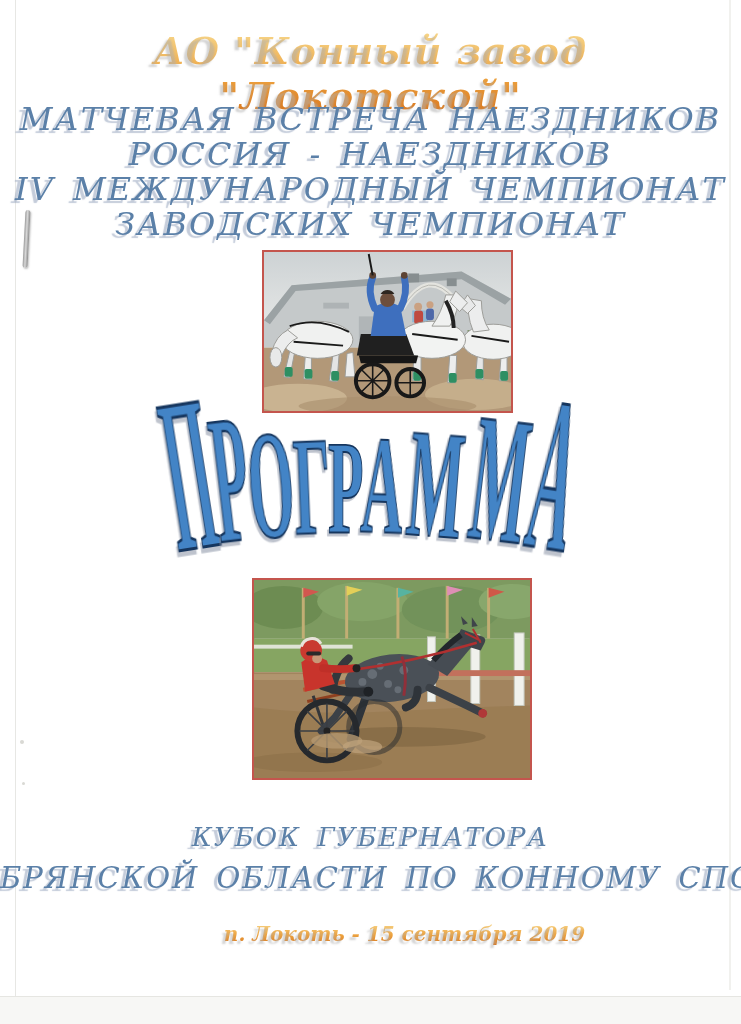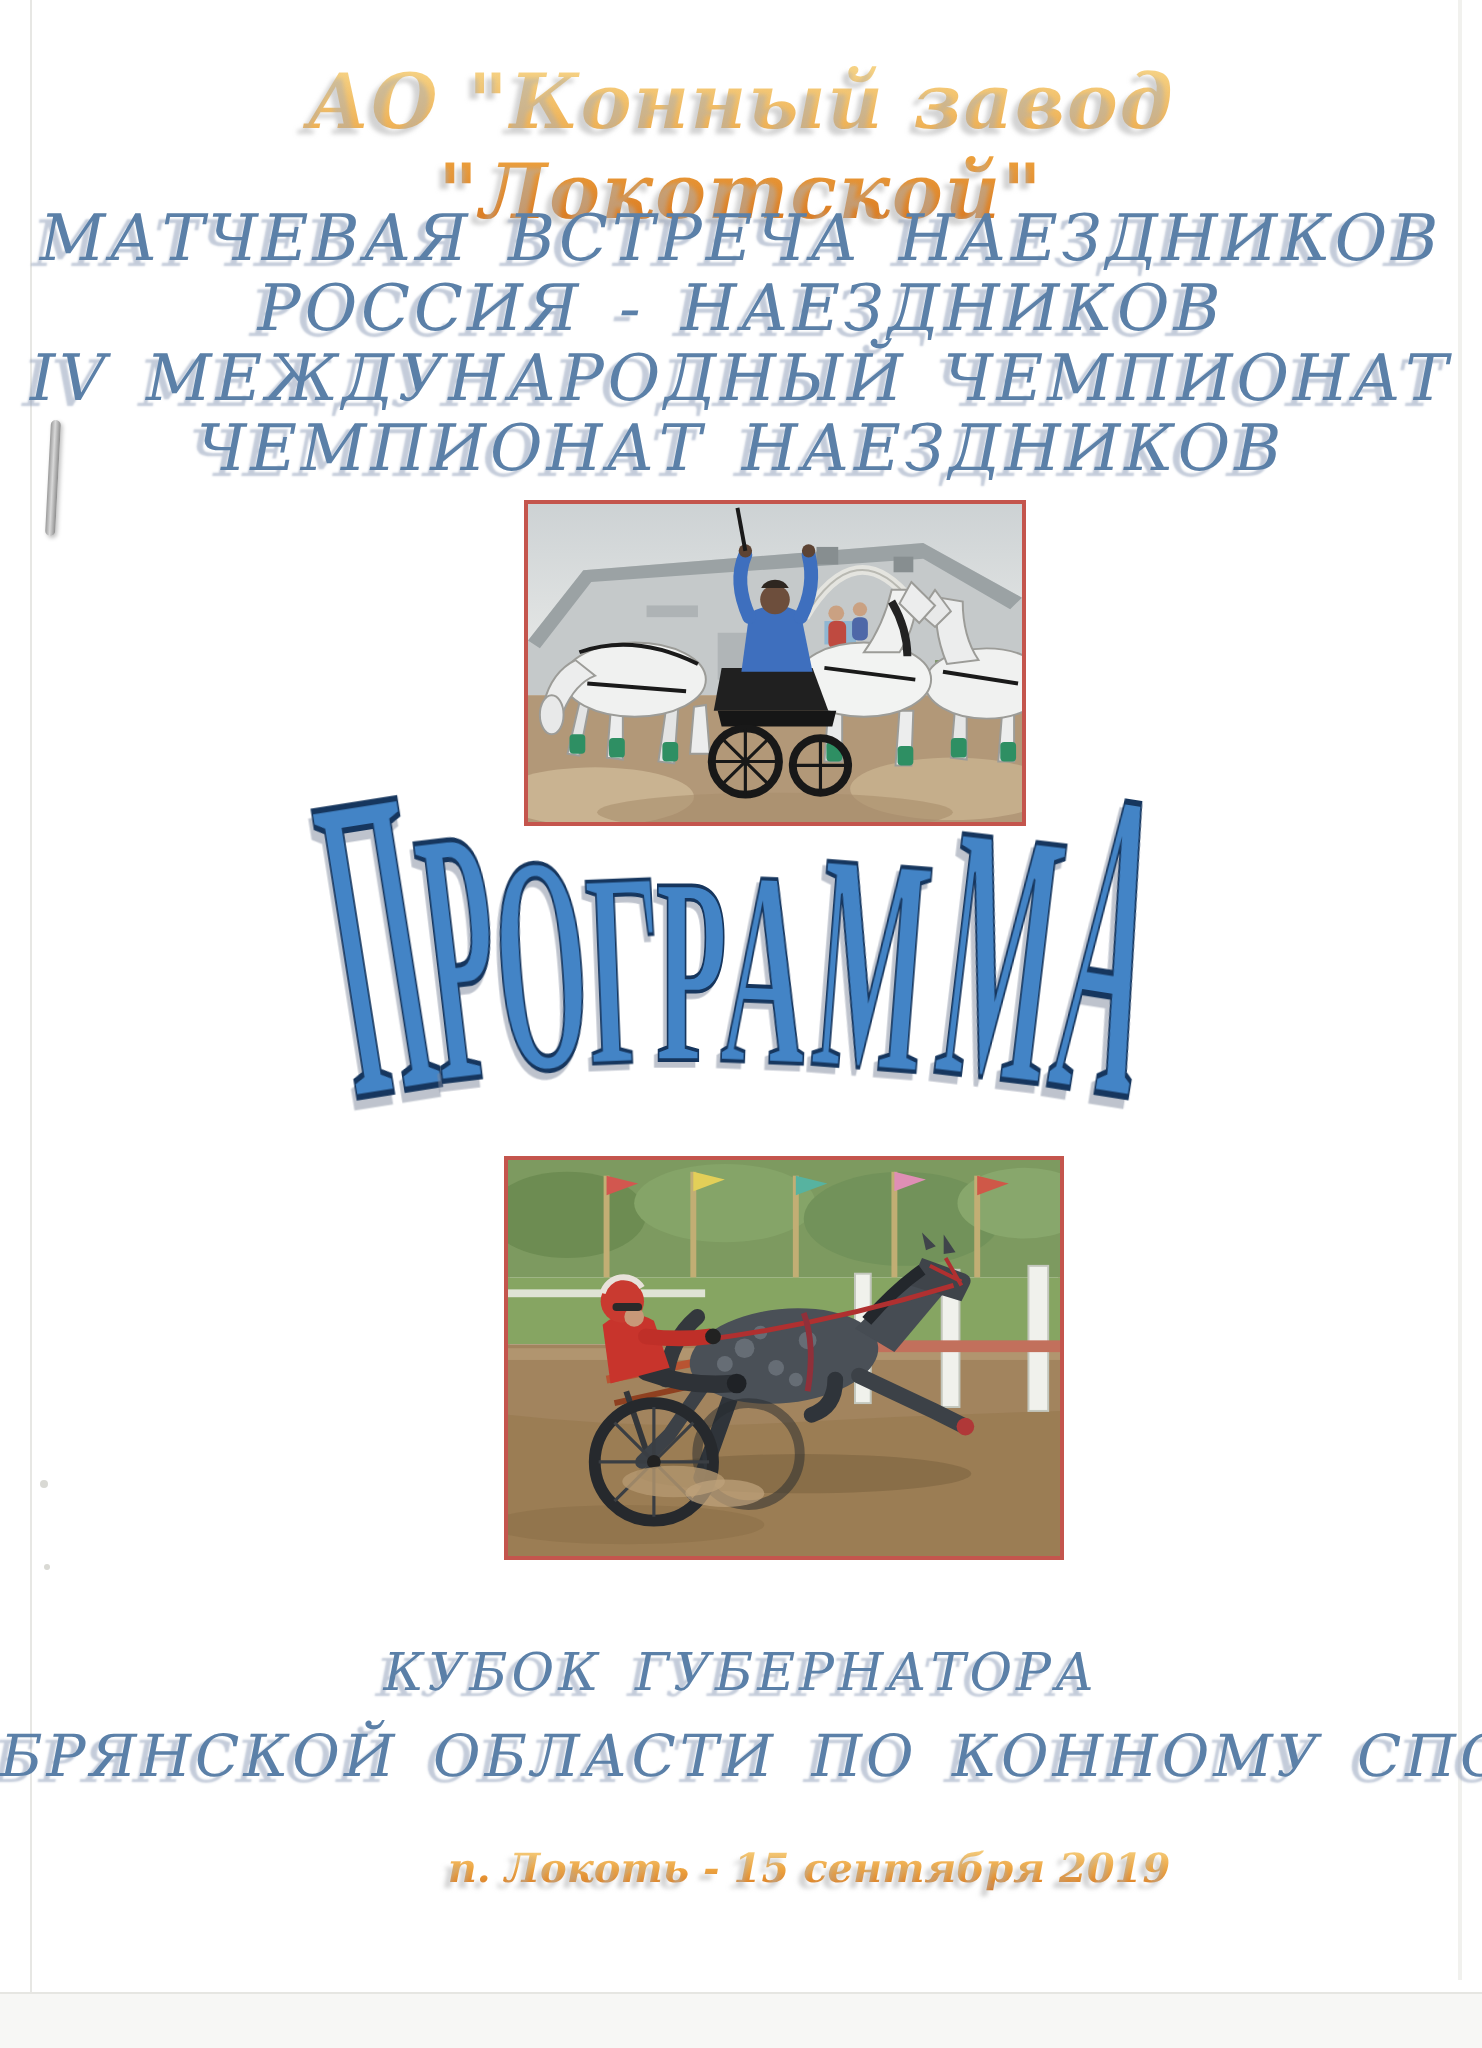--- a/index.html
+++ b/index.html
@@ -65,21 +65,21 @@
   <div class="speck" style="left:20px;top:740px;width:4px;height:4px;"></div>
   <div class="speck" style="left:22px;top:782px;width:3px;height:3px;"></div>
   <div class="below-page"></div>
 
   <div class="org-title gold">АО "Конный завод "Локотской"</div>
 
   <div class="blue-lines event-lines">
     <span class="ln">МАТЧЕВАЯ ВСТРЕЧА НАЕЗДНИКОВ</span>
     <span class="ln">РОССИЯ - НАЕЗДНИКОВ</span>
     <span class="ln">IV МЕЖДУНАРОДНЫЙ ЧЕМПИОНАТ</span>
-    <span class="ln">ЧЕМПИОНАТ НАЕЗДНИКОВ</span>
+    <span class="ln">ЗАВОДСКИХ ЧЕМПИОНАТ</span>
   </div>
 
   <div class="photo photo-troika" title="Тройка белых лошадей с экипажем и наездником в синем">
     <svg width="247" height="159" viewBox="0 0 250 163" preserveAspectRatio="none">
       <defs>
         <linearGradient id="sky1" x1="0" y1="0" x2="0" y2="1">
           <stop offset="0" stop-color="#cdd2d4"></stop>
             <stop offset="1" stop-color="#ecedeb"></stop>
         </linearGradient>
       </defs>

